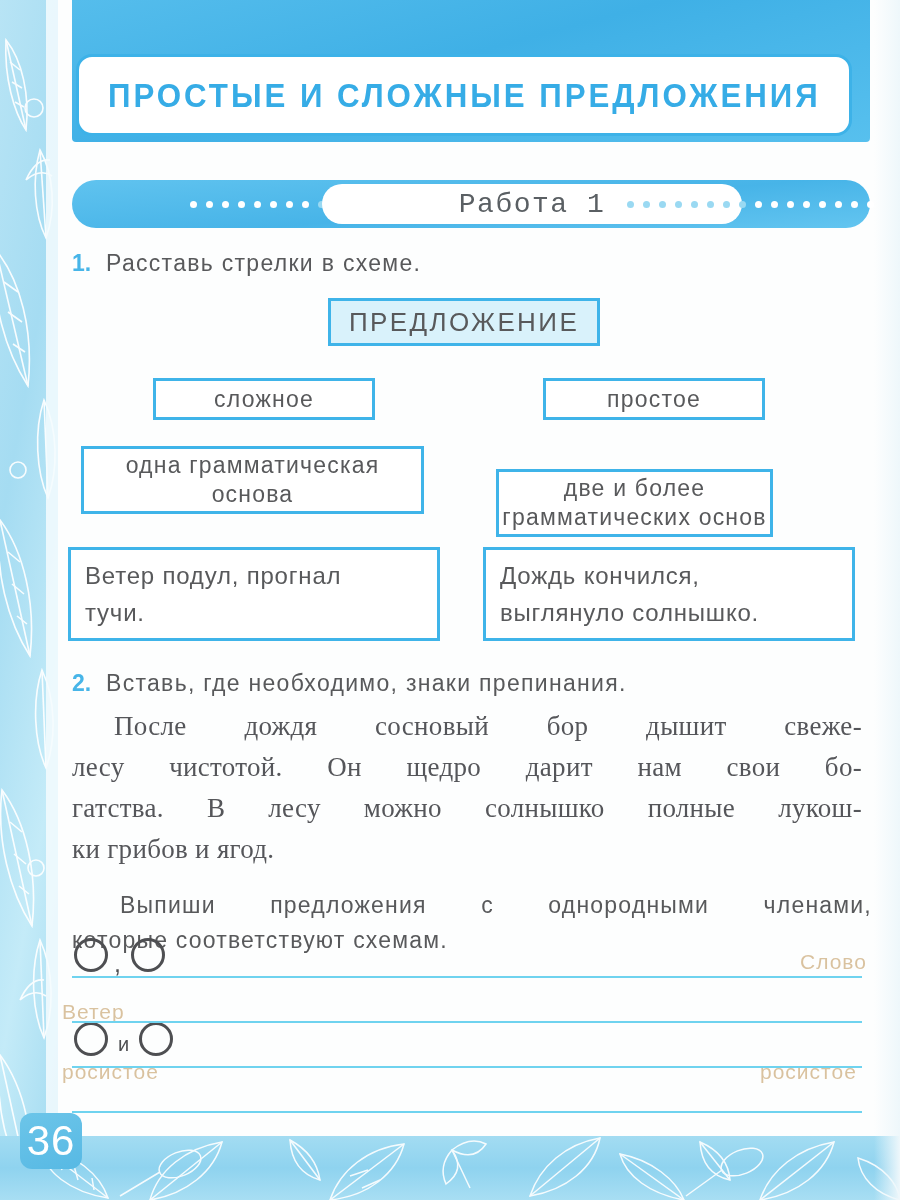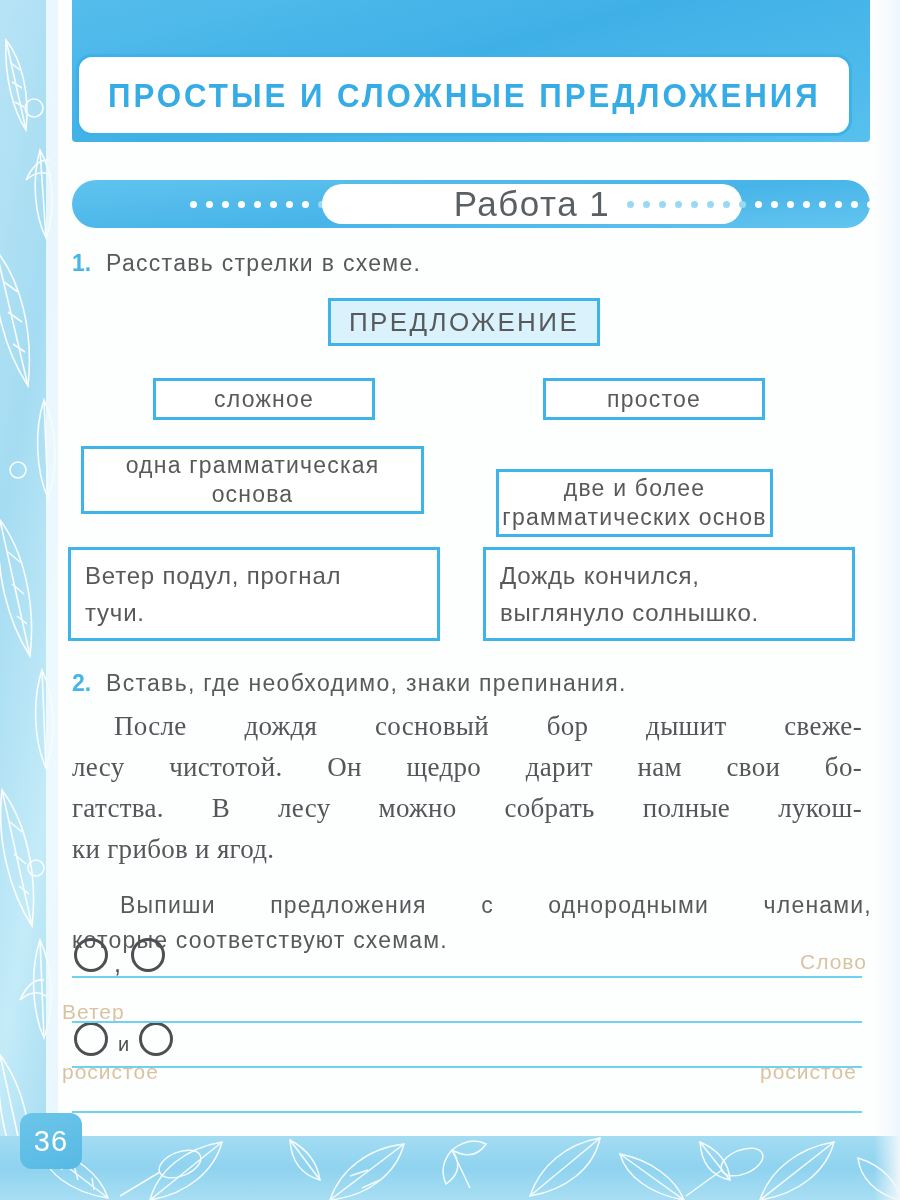--- a/index.html
+++ b/index.html
@@ -122,23 +122,23 @@
     left: 250px; top: 4px;
     width: 420px; height: 40px;
     background: #ffffff;
     border-radius: 20px;
     display: flex;
     align-items: center;
     justify-content: center;
   }
   .work-pill-label {
     color: #5a5f63;
-    font-size: 35px;
+    font-size: 28px;
     letter-spacing: 1.5px;
-    font-family: Liberation Sans, sans-serif;
+    font-family: Liberation Mono, monospace;
   }
 
   
   .task {
     position: absolute;
     display: flex;
     align-items: baseline;
   }
   .task-num {
     color: #47b5e8;
@@ -255,21 +255,21 @@
     width: 62px; height: 56px;
     background: linear-gradient(160deg, #6cc5e9 0%, #57b9e4 100%);
     border-radius: 12px;
     display: flex;
     align-items: center;
     justify-content: center;
     z-index: 5;
   }
   .page-badge-num {
     color: #ffffff;
-    font-size: 29px;
+    font-size: 42px;
     letter-spacing: 1px;
   }
 </style>
 </head>
 <body>
 
 <div class="page">
 
   <div class="left-decor">
     <svg class="decor-svg" viewBox="0 0 58 1200" preserveAspectRatio="none">
@@ -461,21 +461,21 @@
         <span>дарит</span>
         <span>нам</span>
         <span>свои</span>
         <span>бо-</span>
       </span>
       <span class="ln just">
         <span>гатства.</span>
         <span>В</span>
         <span>лесу</span>
         <span>можно</span>
-        <span>собрать</span>
+        <span>солнышко</span>
         <span>полные</span>
         <span>лукош-</span>
       </span>
       <span class="ln">ки  грибов  и  ягод.</span>
     </div>
 
     <div class="instr2">
       <span class="ln just indent">
         <span>Выпиши</span>
         <span>предложения</span>

